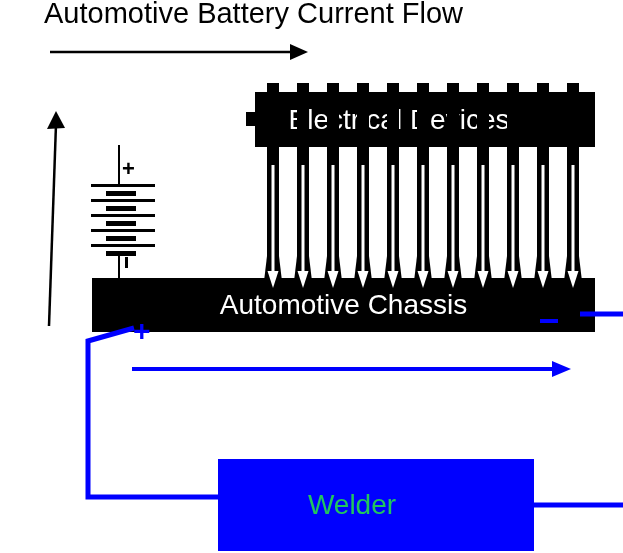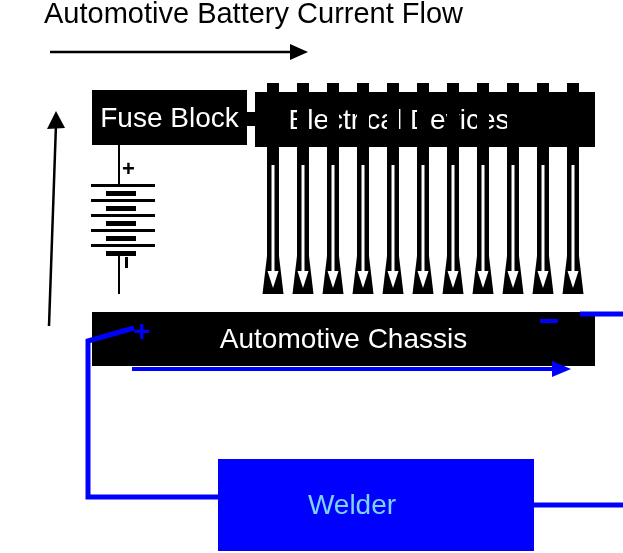--- a/index.html
+++ b/index.html
@@ -11,47 +11,44 @@
   .title {
     left:4px; top:-3px; font-size:29px; color:#000; white-space:nowrap;
   }
   .blackbox {
     background:#000; color:#fff; display:flex; align-items:center;
     justify-content:center; font-size:28px; white-space:nowrap;
   }
   .fuse-block   { left:52px;  top:90px;  width:155px; height:55px; }
   .bridge       { left:206px; top:112px; width:11px;  height:14px; background:#000; }
   .elec-devices { left:215px; top:92px;  width:340px; height:55px; padding-right:52px; box-sizing:border-box; }
-  .chassis      { left:52px;  top:312px; width:503px; height:54px; }
+  .chassis      { left:52px;  top:278px; width:503px; height:54px; }
   .welder {
     left:178px; top:459px; width:316px; height:92px; background:#0000ff;
-    color:#7dd3fc; display:flex; align-items:center; justify-content:center;
+    color:#22c55e; display:flex; align-items:center; justify-content:center;
     font-size:28px; padding-right:48px; box-sizing:border-box;
   }
   .batt-wire { background:#000; width:2px; left:78px; }
   .batt-wire.top    { top:145px; height:40px; }
   .batt-wire.bottom { top:254px; height:40px; }
   .batt-plus  { left:82px; top:158px; font-size:22px; font-weight:bold; color:#000; line-height:1; }
   .batt-minus-tick { left:85px; top:257px; width:3px; height:11px; background:#000; }
   .plate-long  { background:#000; left:51px; width:64px; height:3px; }
   .plate-short { background:#000; left:66px; width:30px; height:5px; }
   .chassis-plus { left:93px; top:316px; font-size:30px; font-weight:bold; color:#0000ff; line-height:1; }
   .chassis-minus-bar { left:500px; top:319px; width:18px; height:4px; background:#0000ff; }
   svg.layer { position:absolute; left:0; top:0; }
 </style>
 </head>
 <body>
 
 <div class="canvas">
 
   <div class="abs title">Automotive Battery Current Flow</div>
 
-  <div class="abs blackbox fuse-block">
-    <span>Fuse Block</span>
-  </div>
   <div class="abs bridge"></div>
   <div class="abs blackbox elec-devices">
     <span>Electrical Devices</span>
   </div>
   <div class="abs blackbox chassis">
     <span>Automotive Chassis</span>
   </div>
 
   <div class="abs batt-wire top"></div>
   <div class="abs batt-plus">+</div>

